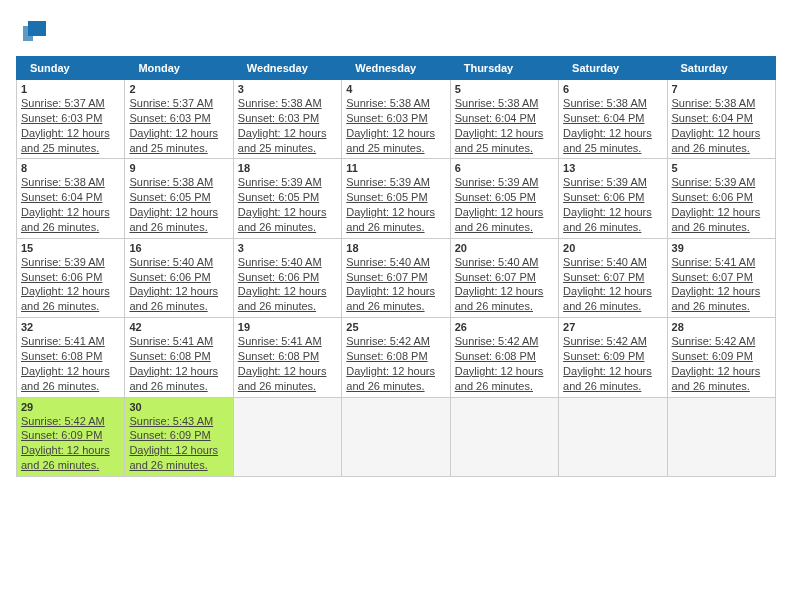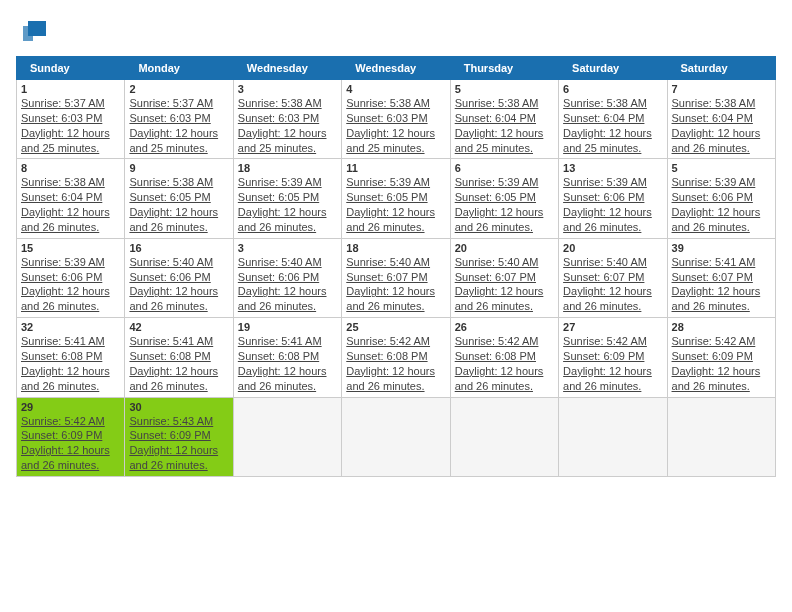--- a/index.html
+++ b/index.html
@@ -69,21 +69,21 @@
     }
     .calendar td {
       border: 1px solid #ccc;
       vertical-align: top;
       padding: 3px 4px;
       width: calc(100% / 7);
       height: 72px;
       background: #fff;
     }
     .calendar tr:last-child td {
-      background: #84cc16;
+      background: #bef264;
     }
     .day-num {
       font-size: 11px;
       font-weight: bold;
       color: #333;
       display: block;
       margin-bottom: 1px;
     }
     .day-info {
       color: #444;

